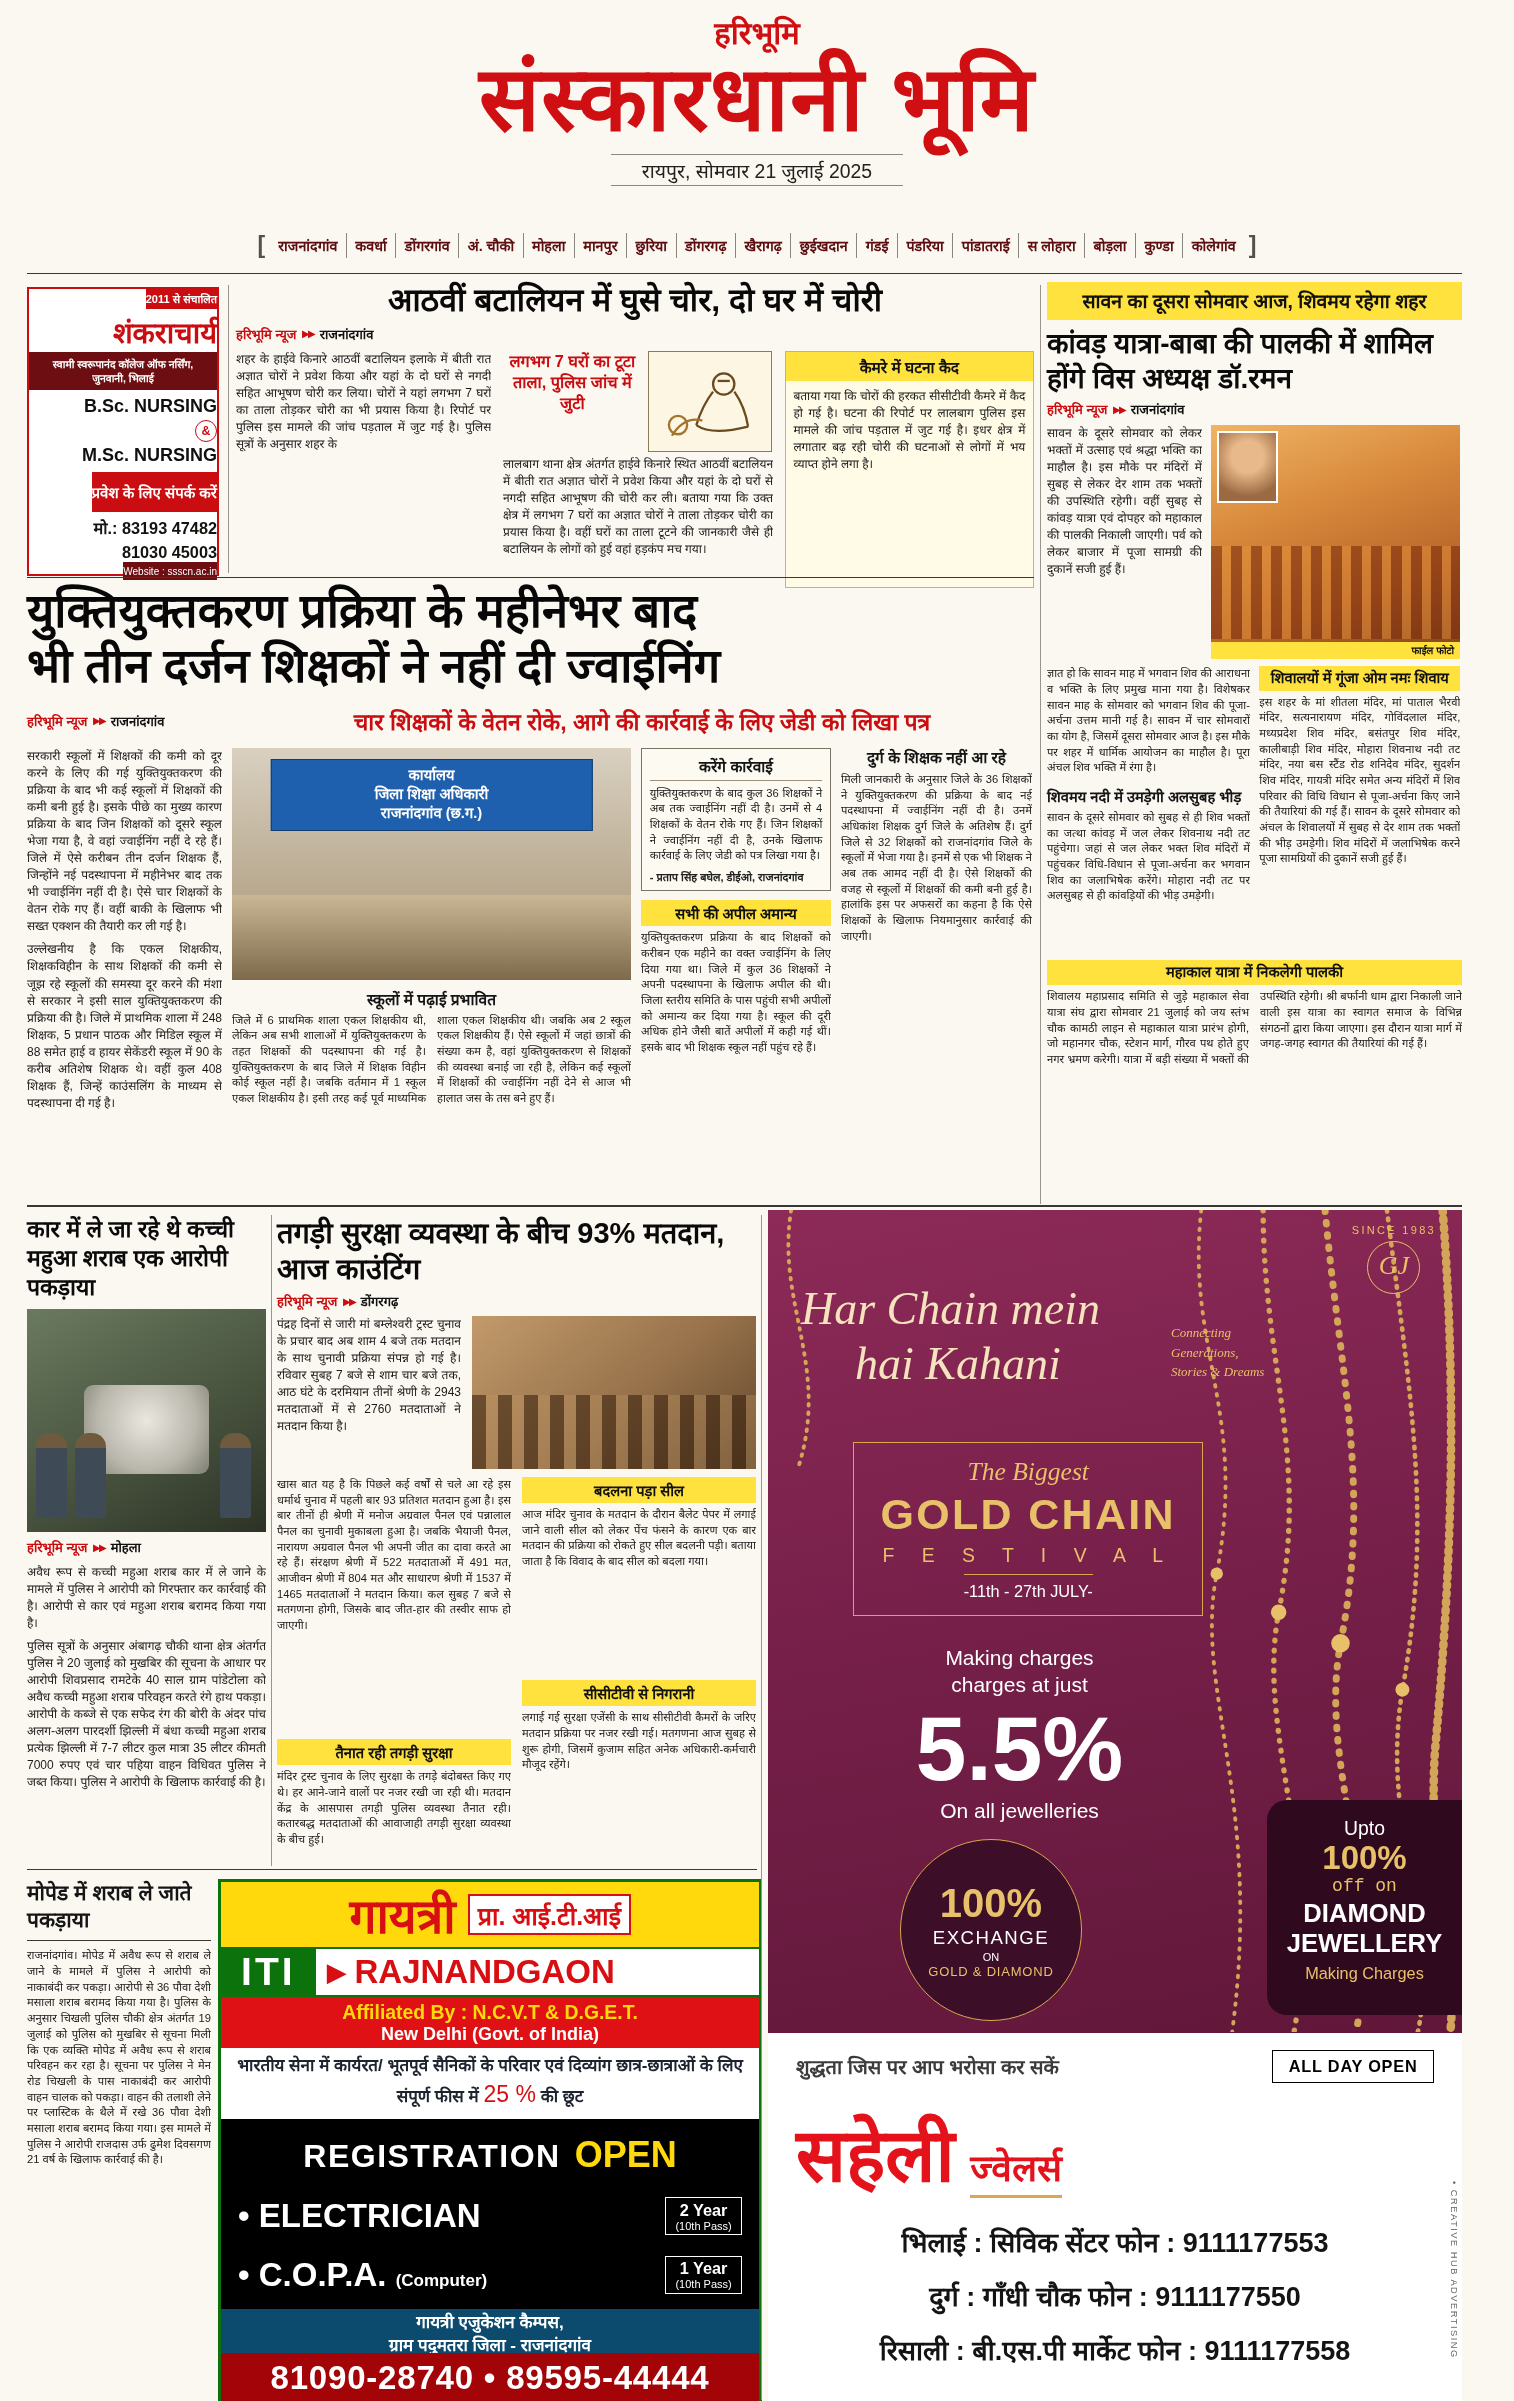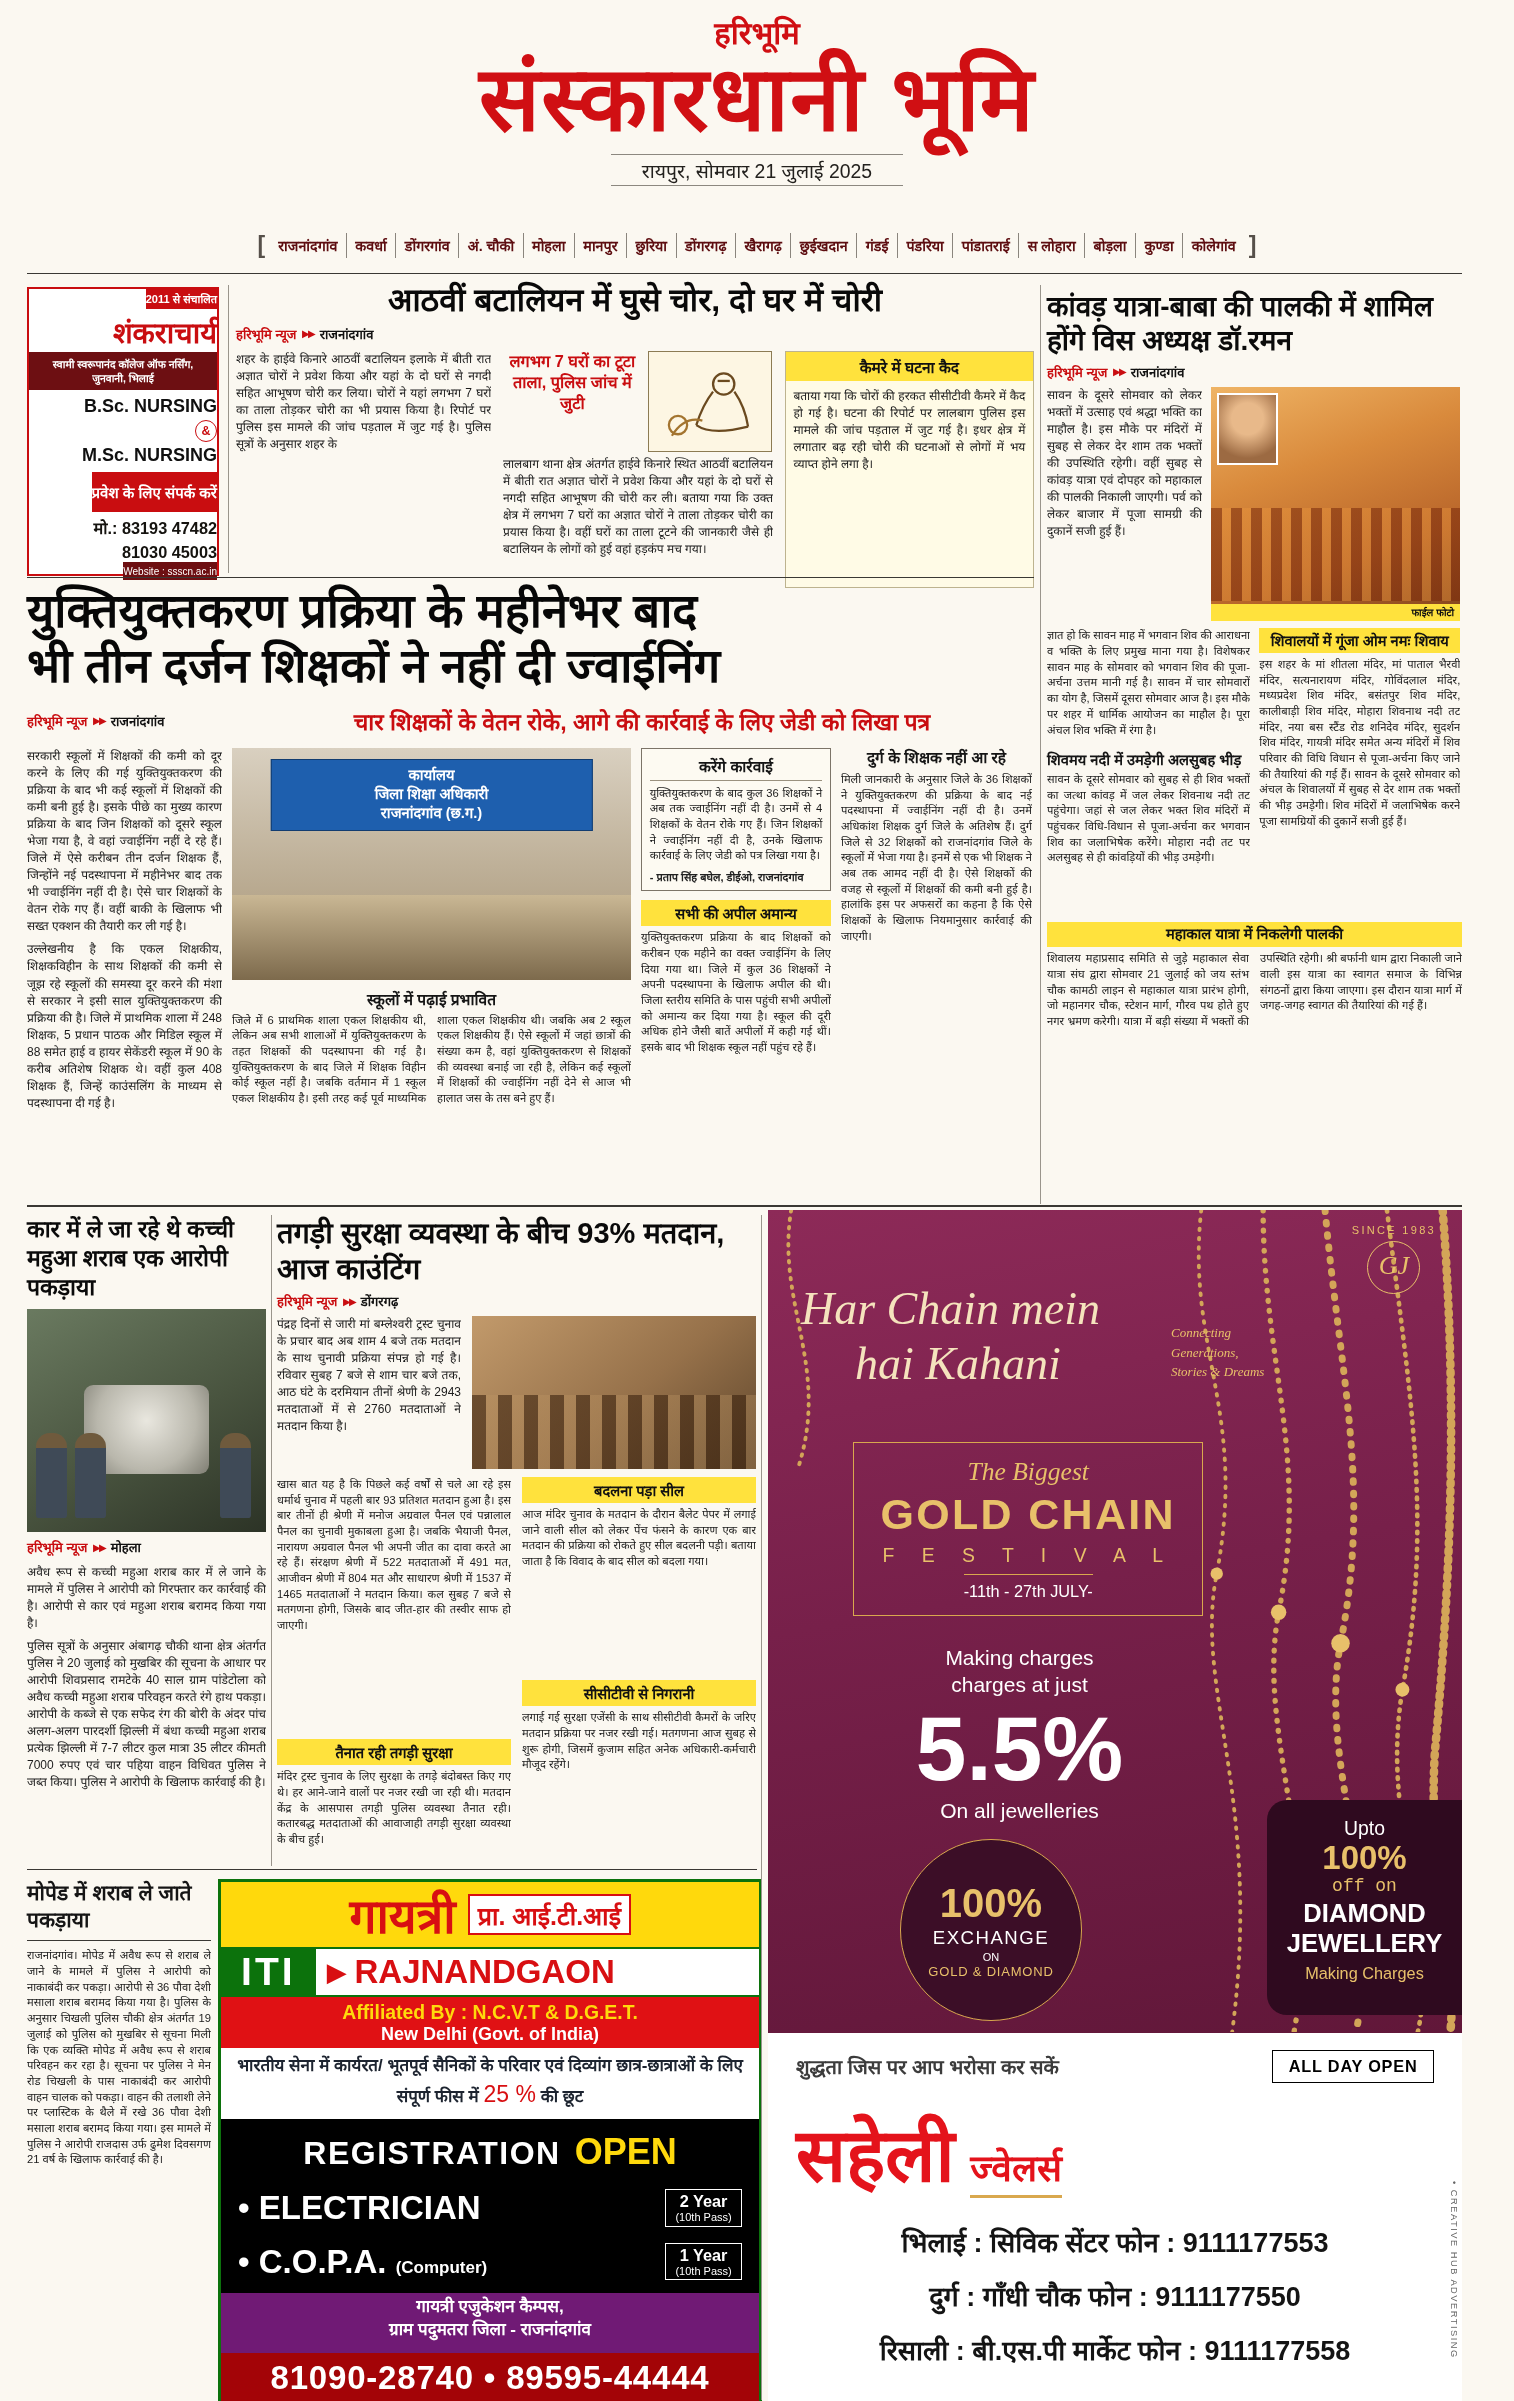--- a/index.html
+++ b/index.html
@@ -150,22 +150,22 @@
   .it-black{background:#000;color:#fff;flex:1;padding:4.6px 17px;display:flex;flex-direction:column;justify-content:space-around;}
   .it-reg{display:flex;justify-content:center;align-items:baseline;gap:14px;}
   .it-reg .r1{font-size:32px;font-weight:800;letter-spacing:1.5px;}
   .it-reg .r2{font-size:36px;font-weight:800;color:#ffd90c;}
   .it-course{display:flex;align-items:center;justify-content:space-between;}
   .it-course .nm{font-size:33px;font-weight:800;}
   .it-course .nm small{font-size:17px;font-weight:bold;}
   .it-ybox{border:1.5px solid #fff;text-align:center;padding:2.3px 9.3px;}
   .it-ybox .y1{font-size:16.3px;font-weight:800;}
   .it-ybox .y2{font-size:11px;}
-  .it-addr{background:#701a75;color:#fff;text-align:center;font-size:17px;font-weight:bold;line-height:1.35;
-           padding:3.1px 0;height:60px;box-sizing:border-box;}
+  .it-addr{background:#0c4a6e;color:#fff;text-align:center;font-size:17px;font-weight:bold;line-height:1.35;
+           padding:3.1px 0;height:44px;box-sizing:border-box;}
   .it-phone{background:#a30407;color:#fff;text-align:center;font-size:33px;font-weight:800;height:50px;
             line-height:50px;letter-spacing:0.8px;}
 
   
   #jewelad{left:768px;top:1210px;width:694px;height:1191px;background:#fff;}
   .jw-top{position:relative;width:100%;height:823px;overflow:hidden;color:#fff;
           background:linear-gradient(170deg,#8d2a58 0%,#77204a 45%,#611739 100%);}
   .jw-top svg.chains{position:absolute;inset:0;}
   .jw-since{position:absolute;top:14px;right:26px;text-align:center;color:#e8c06a;}
   .jw-since .s{font-size:11px;letter-spacing:2.3px;}
@@ -293,20 +293,21 @@
         <div class="yt hdr">कैमरे में घटना कैद</div>
         <div class="bd body-txt j">बताया गया कि चोरों की हरकत सीसीटीवी कैमरे में कैद हो गई है। घटना की रिपोर्ट पर लालबाग पुलिस इस मामले की जांच पड़ताल में जुट गई है। इधर क्षेत्र में लगातार बढ़ रही चोरी की घटनाओं से लोगों में भय व्याप्त होने लगा है।</div>
       </div>
     </div>
   </div>
 
   <div class="hrule" style="top:577px;left:27px;width:1007px;"></div>
   <div class="vrule" style="left:1040px;top:285px;height:919px;"></div>
 
   <div class="abs" id="sawan">
+    <div class="yt sw-kicker">सावन का दूसरा सोमवार आज, शिवमय रहेगा शहर</div>
     <div class="sw-head">कांवड़ यात्रा-बाबा की पालकी में शामिल होंगे विस अध्यक्ष डॉ.रमन</div>
     <div class="byline" style="margin-top:4.6px;">
       <span class="brand">हरिभूमि न्यूज</span>
       <span class="arr">▶▶</span>
       <span class="place">राजनांदगांव</span>
     </div>
     <div class="sw-rowA">
       <div class="body-txt j clip" style="width:155px;">सावन के दूसरे सोमवार को लेकर भक्तों में उत्साह एवं श्रद्धा भक्ति का माहौल है। इस मौके पर मंदिरों में सुबह से लेकर देर शाम तक भक्तों की उपस्थिति रहेगी। वहीं सुबह से कांवड़ यात्रा एवं दोपहर को महाकाल की पालकी निकाली जाएगी। पर्व को लेकर बाजार में पूजा सामग्री की दुकानें सजी हुई हैं।</div>
       <div class="sw-photo">
         <div class="crowd"></div>

